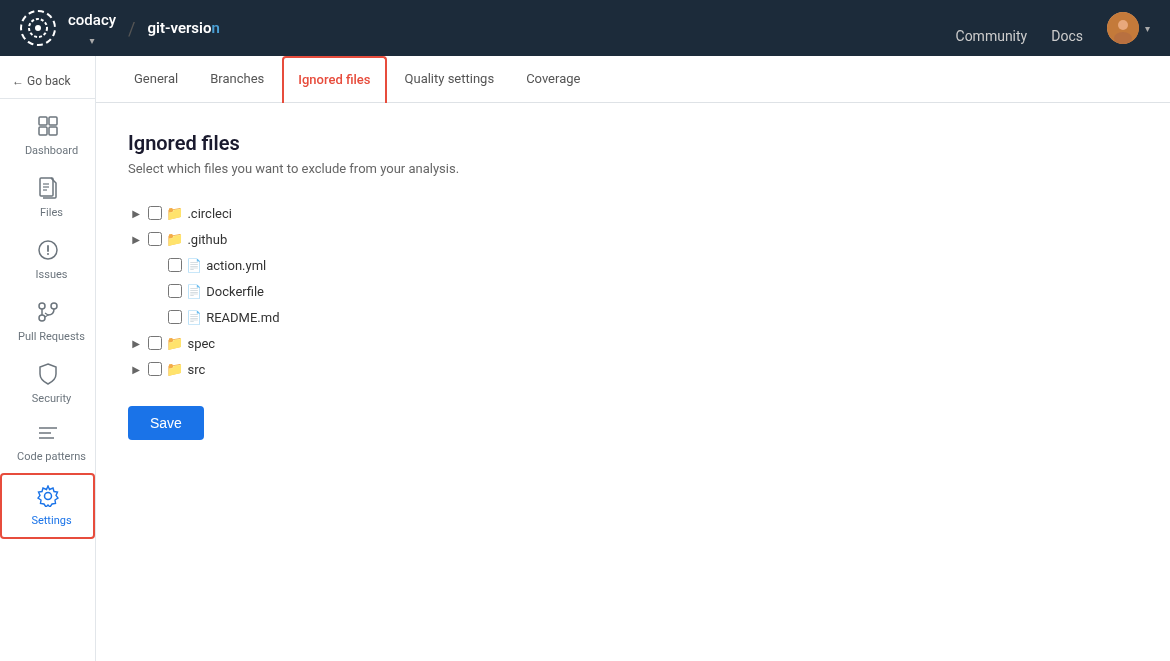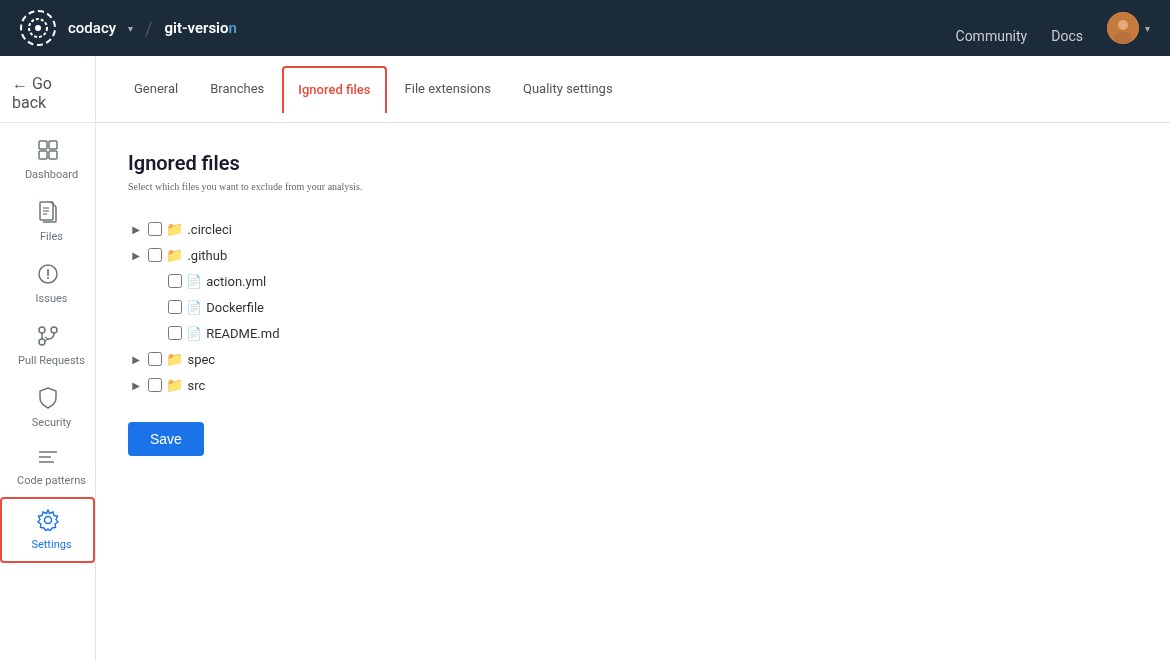--- a/index.html
+++ b/index.html
@@ -19,23 +19,24 @@
     }
     .topnav-logo {
       width: 36px; height: 36px;
       border: 2px dashed #fff;
       border-radius: 50%;
       display: flex; align-items: center; justify-content: center;
       margin-right: 12px;
       font-size: 10px; color: #fff;
     }
     .topnav-brand {
-      display: flex; align-items: center; gap: 12px;
+      display: flex; align-items: center; gap: 6px;
       font-size: 15px; color: #fff; font-weight: 500;
       cursor: pointer;
+      flex-direction: column;
     }
     .topnav-brand .caret { font-size: 10px; color: #aaa; }
     .topnav-separator { color: #555; margin: 0 12px; font-size: 18px; }
     .topnav-repo { color: #fff; font-weight: 600; font-size: 15px; }
     .topnav-repo span { color: #4a9fd4; }
     .topnav-right { margin-left: auto; display: flex; align-items: flex-end; gap: 24px; }
     .topnav-right a { color: #ccc; text-decoration: none; font-size: 14px; }
     .topnav-avatar {
       width: 32px; height: 32px; border-radius: 50%;
       background: linear-gradient(135deg, #e8a87c, #c47a3a);
@@ -62,21 +63,21 @@
       flex-direction: column;
       align-items: center;
       padding-top: 8px;
       position: fixed;
       top: 56px; left: 0; bottom: 0;
       z-index: 50;
     }
     .sidebar-back {
       width: 100%;
       padding: 10px 12px;
-      font-size: 16px;
+      font-size: 12px;
       color: #555;
       cursor: pointer;
       display: flex; align-items: center; gap: 4px;
       border-bottom: 1px solid #e2e6ea;
       margin-bottom: 6px;
     }
     .sidebar-item {
       width: 100%;
       display: flex;
       flex-direction: column;
@@ -103,21 +104,21 @@
       flex: 1;
       background: #fff;
       min-height: calc(100vh - 56px);
     }
 
     
     .tabs {
       display: flex;
       align-items: center;
       border-bottom: 1px solid #dee2e6;
-      padding: 10px 24px;
+      padding: 0 24px;
       background: #fff;
       gap: 4px;
     }
     .tab {
       padding: 14px 14px;
       font-size: 13px;
       color: #555;
       cursor: pointer;
       border-bottom: 2px solid transparent;
       white-space: nowrap;
@@ -138,24 +139,23 @@
     .content {
       padding: 28px 32px;
     }
     .content-title {
       font-size: 20px;
       font-weight: 600;
       color: #1a1a2e;
       margin-bottom: 6px;
     }
     .content-subtitle {
-      font-size: 10px;
+      font-size: 13px;
       color: #666;
       margin-bottom: 24px;
-      font-family: Liberation Serif, serif;
     }
 
     
     .file-tree {
       display: flex;
       flex-direction: column;
       gap: 0;
       margin-bottom: 24px;
     }
     .tree-row {
@@ -327,22 +327,22 @@
     </div>
 
   </aside>
 
   <main class="main">
 
     <div class="tabs">
       <a class="tab">General</a>
       <a class="tab">Branches</a>
       <a class="tab active">Ignored files</a>
-      <a class="tab">File extensions</a>
       <a class="tab">Quality settings</a>
+      <a class="tab">Coverage</a>
     </div>
 
     <div class="content">
       <h1 class="content-title">Ignored files</h1>
       <p class="content-subtitle">Select which files you want to exclude from your analysis.</p>
 
       
       <div class="file-tree">
 
         <div class="tree-row">

